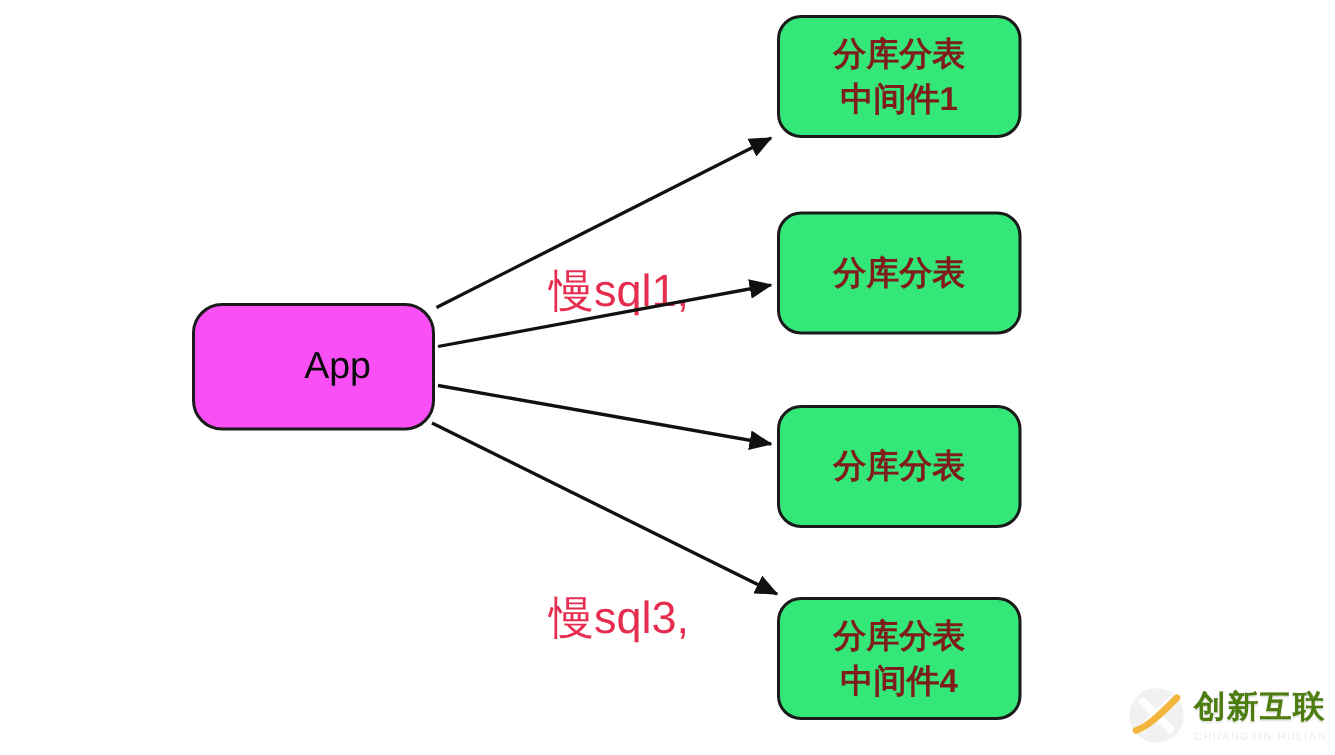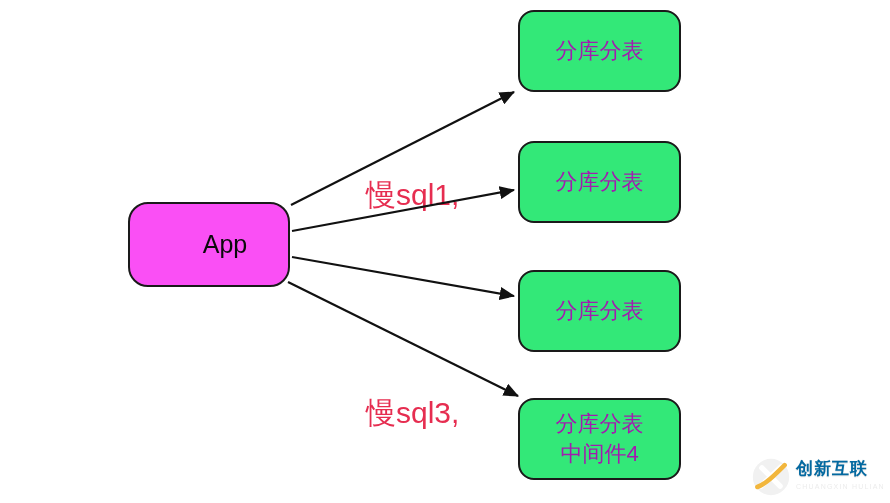--- a/index.html
+++ b/index.html
@@ -33,23 +33,23 @@
     color: #0a0a0a;
     padding-left: 32px;
   }
   .mw-node {
     left: 518px;
     width: 163px; height: 82px;
     background: var(--node-fill, #33E878);
     border: 2.5px solid var(--border, #1A1A1A);
     border-radius: 16px;
     font-size: 22px;
-    font-weight: 400;
+    font-weight: 700;
     line-height: 30px;
-    color: #a21caf;
+    color: #7f1d1d;
   }
   .mw-1 { top: 10px; }
   .mw-2 { top: 141px; }
   .mw-3 { top: 270px; }
   .mw-4 { top: 398px; }
 
   
   .edge-label {
     position: absolute;
     z-index: 1;
@@ -78,24 +78,24 @@
     position: absolute;
     left: 748px; top: 454px;
     width: 142px; height: 49px;
     z-index: 4;
     display: flex;
     align-items: flex-start;
   }
   .wm-logo { position: absolute; left: 3px; top: 3px; width: 40px; height: 40px; }
   .wm-text-col { position: absolute; left: 48px; top: 3px; width: 92px; }
   .wm-brand {
-    font-size: 17px;
+    font-size: 21px;
     font-weight: bold;
     letter-spacing: 1px;
-    color: #0369a1;
+    color: #4d7c0f;
     text-shadow: 0 0 1px #dcdcdc, 0 1px 1px #e4e4e4;
     white-space: nowrap;
   }
   .wm-sub {
     margin-top: 3px;
     font-size: 7px;
     letter-spacing: 1.2px;
     color: #ececec;
     white-space: nowrap;
   }
@@ -124,20 +124,21 @@
     <line x1="292" y1="257" x2="514" y2="296" marker-end="url(#arrowhead)"></line>
     <line x1="288" y1="282" x2="518" y2="396" marker-end="url(#arrowhead)"></line>
   </svg>
 
   <div class="node app-node">
     <span>App</span>
   </div>
 
   <div class="node mw-node mw-1">
     <span>分库分表</span>
+    <span>中间件1</span>
   </div>
   <div class="node mw-node mw-2">
     <span>分库分表</span>
   </div>
   <div class="node mw-node mw-3">
     <span>分库分表</span>
   </div>
   <div class="node mw-node mw-4">
     <span>分库分表</span>
     <span>中间件4</span>

